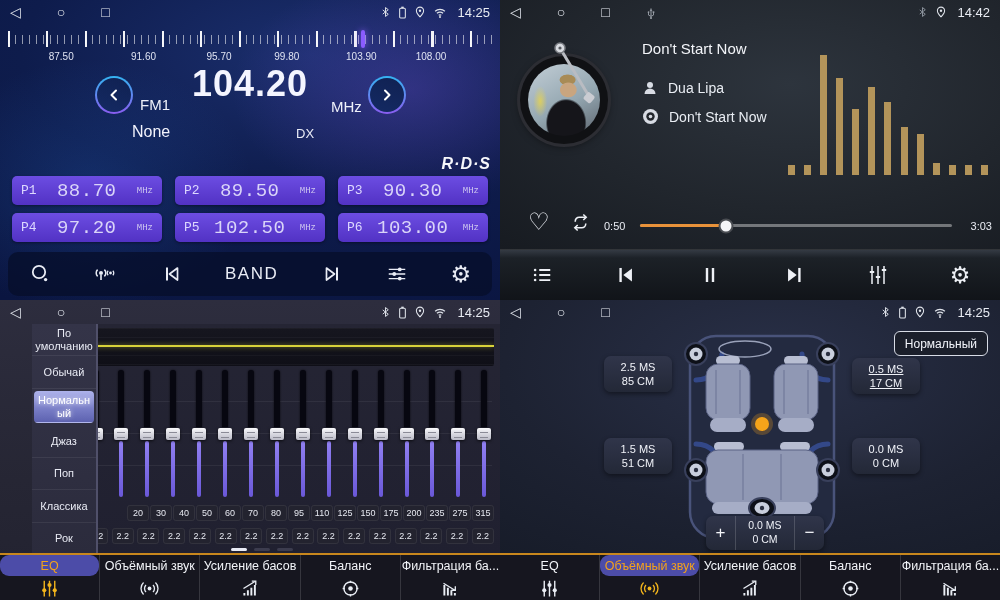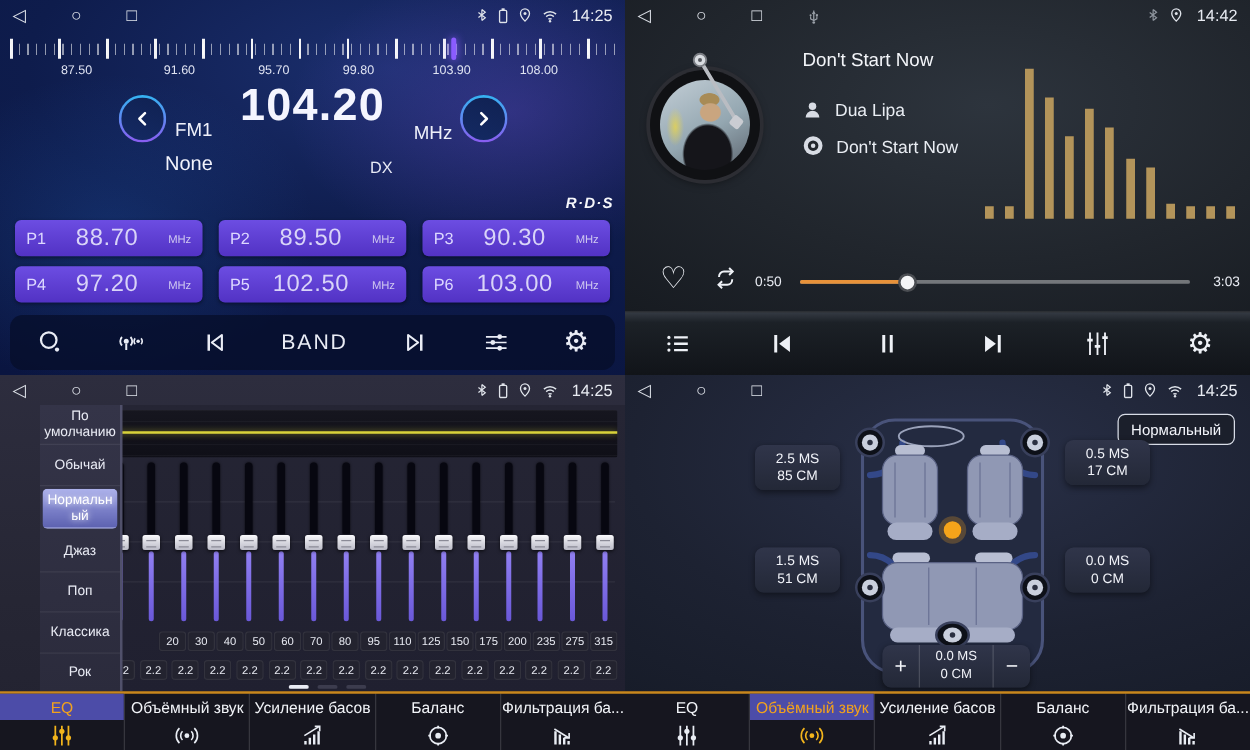--- a/index.html
+++ b/index.html
@@ -38,24 +38,24 @@
   .tune-btn{position:absolute;width:34px;height:34px;border-radius:50%;border:2px solid transparent;
     background:linear-gradient(200deg,#102152,#142a63) padding-box,
                linear-gradient(180deg,#34b4f2,#8a5cf0) border-box;
     display:flex;align-items:center;justify-content:center;color:#fff;cursor:pointer;}
   .bandlbl{position:absolute;left:140px;top:96px;font-size:15px;color:#eef0fa;}
   .bigfreq{position:absolute;left:50%;top:63px;transform:translateX(-50%);font-size:36px;
     font-weight:bold;letter-spacing:1px;color:#f4f5ff;}
   .unitlbl{position:absolute;left:331px;top:98px;font-size:15px;color:#eef0fa;}
   .pslbl{position:absolute;left:132px;top:123px;font-size:16px;color:#f2f3fc;}
   .modelbl{position:absolute;left:296px;top:126px;font-size:13px;color:#e8eaf6;}
-  .rds{position:absolute;right:9px;top:155px;font-size:12px;font-weight:bold;font-style:italic;
+  .rds{position:absolute;right:9px;top:155px;font-size:16px;font-weight:bold;font-style:italic;
     color:#f6f7fb;letter-spacing:1px;}
   .presets{position:absolute;left:12px;right:12px;top:176px;display:grid;
-    grid-template-columns:repeat(3,1fr);gap:8px 13px;}
+    grid-template-columns:repeat(3,1fr);gap:8px 13px;font-family:Liberation Mono, monospace;}
   .preset{height:29px;border-radius:5px;display:flex;align-items:center;padding:0 9px;cursor:pointer;
     background:linear-gradient(180deg,#6c4de2,#5232c4);box-shadow:0 1px 3px rgba(0,0,0,.4);}
   .preset .p{font-size:13px;color:#ddd8ff;}
   .preset .f{flex:1;text-align:center;font-size:19px;letter-spacing:.5px;color:#d9d4f8;}
   .preset .u{font-size:9px;color:#cfc8f0;}
   .ctlbar{position:absolute;left:8px;right:8px;bottom:4px;height:44px;border-radius:10px;
     background:rgba(7,14,42,.78);display:flex;align-items:center;justify-content:space-around;
     color:#e9ecf5;}
   .ctlbar .cbtn{display:flex;align-items:center;justify-content:center;cursor:pointer;color:#e9ecf5;}
   .bandtxt{font-size:17px;letter-spacing:1.5px;color:#eef0f8;}
@@ -133,21 +133,21 @@
   .dash{width:16px;height:3px;border-radius:2px;background:#3c3c4e;}
   .dash.on{background:#e9ebf4;}
 
   
   .tabs{position:absolute;left:0;right:0;bottom:0;height:45px;background:#16161f;
     border-top:2px solid #c8871d;display:flex;z-index:20;}
   .tab{flex:1;display:flex;flex-direction:column;min-width:0;cursor:pointer;
     border-right:1px solid rgba(255,255,255,.14);}
   .tab:last-child{border-right:none;}
   .tab .lbl{height:21px;display:flex;align-items:center;justify-content:center;font-size:12.5px;
-    color:#f2f4f8;white-space:nowrap;overflow:hidden;padding:0 4px;}
+    color:#f2f4f8;white-space:nowrap;overflow:hidden;padding:0 4px;border-radius:9px;}
   .tab.sel .lbl{background:#4c4ca8;color:#f2a21c;}
   .tab .ic{flex:1;display:flex;align-items:center;justify-content:center;color:#e9edf4;}
   .tab.sel .ic{color:#f2b41c;}
 
   
   .dl-side{position:absolute;left:0;top:24px;width:86px;bottom:45px;display:flex;flex-direction:column;
     border-right:2px solid #3c4254;z-index:5;}
   .dl-side .item{flex:1;display:flex;align-items:center;justify-content:center;text-align:center;
     color:#f0f2f8;font-weight:bold;font-size:10.5px;line-height:1.25;padding:0 5px;cursor:pointer;
     border-bottom:1px solid rgba(255,255,255,.12);}
@@ -743,21 +743,21 @@
           <circle cx="80" cy="178" r="2.2" fill="#2a2f40"></circle>
         </g>
       <circle cx="80" cy="94" r="11" fill="rgba(246,164,26,.25)"></circle>
       <circle cx="80" cy="94" r="7" fill="#f6a41a"></circle>
     </svg>
 
     <div class="dbox" style="left:104px;top:56px;">
       <span>2.5 MS</span>
       <span>85 CM</span>
     </div>
-    <div class="dbox" style="left:352px;top:52px;">
+    <div class="dbox" style="left:352px;top:58px;text-decoration:underline;">
       <span>0.5 MS</span>
       <span>17 CM</span>
     </div>
     <div class="dbox" style="left:104px;top:138px;">
       <span>1.5 MS</span>
       <span>51 CM</span>
     </div>
     <div class="dbox" style="left:352px;top:138px;">
       <span>0.0 MS</span>
       <span>0 CM</span>

